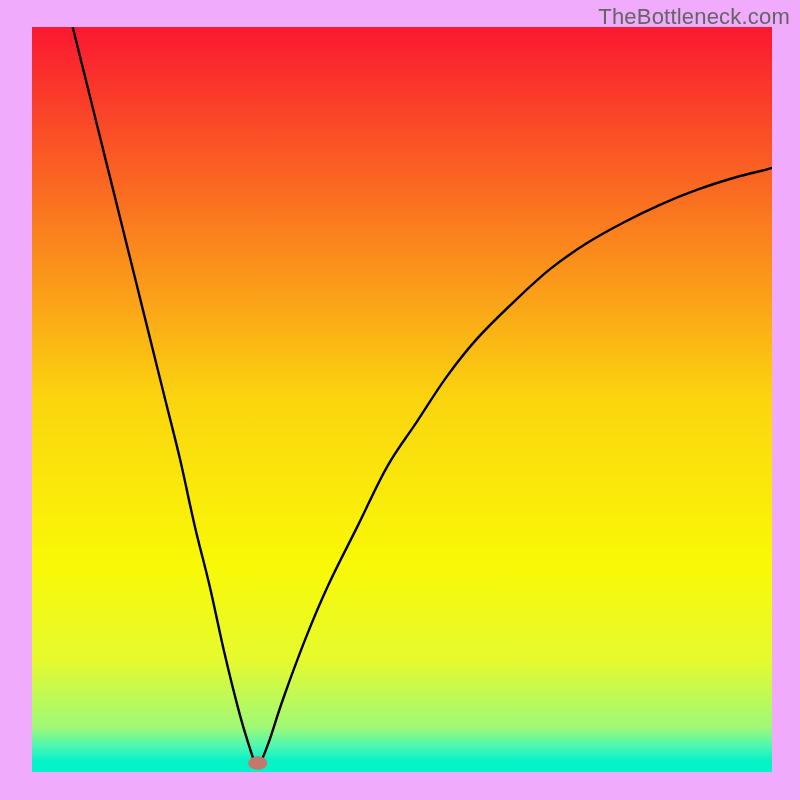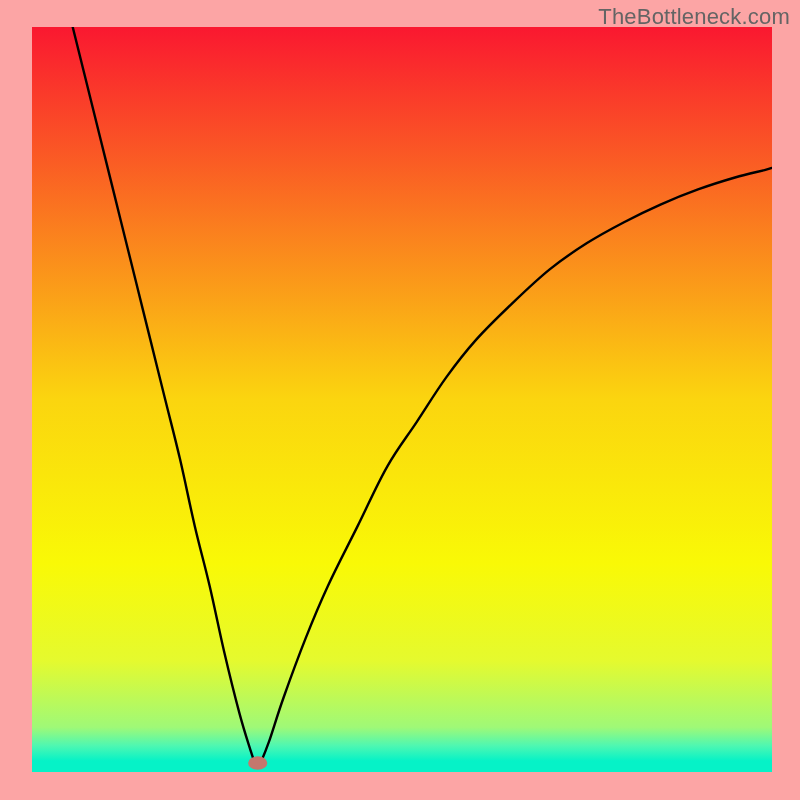--- a/index.html
+++ b/index.html
@@ -7,21 +7,21 @@
     padding: 0;
     width: 800px;
     height: 800px;
     background: #000;
     overflow: hidden;
   }
   .outer {
     position: relative;
     width: 800px;
     height: 800px;
-    background: #fca5a5;
+    background: #f0abfc;
   }
   .watermark {
     position: absolute;
     top: 4px;
     right: 10px;
     font-family: Arial, Helvetica, sans-serif;
     font-size: 22px;
     color: #646464;
     letter-spacing: 0.2px;
     z-index: 10;

